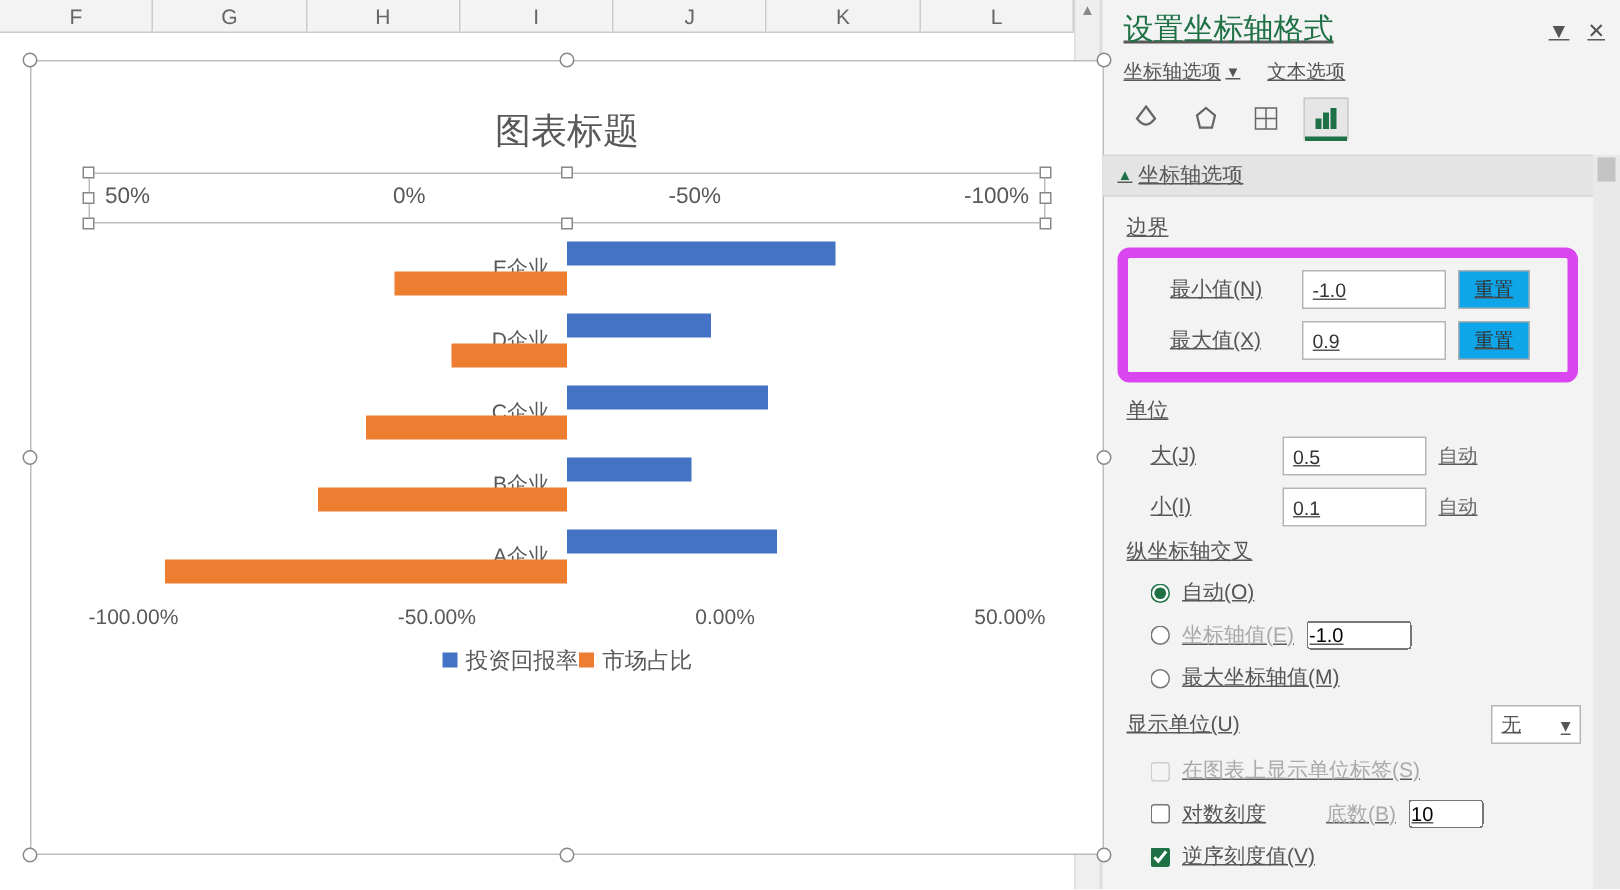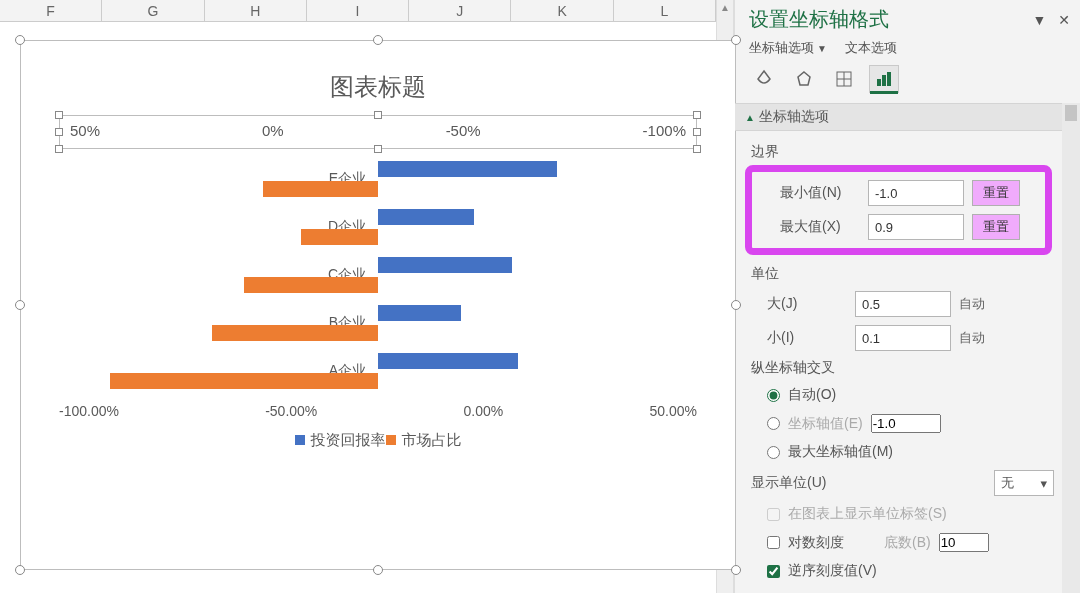--- a/index.html
+++ b/index.html
@@ -146,21 +146,21 @@
       display:flex; align-items:flex-start; justify-content:center;
     }
     .mini-scroll .up { margin-top:2px; font-size:10px; color:#888;}
 
     
     .pane {
       width: 346px;
       background: #f3f3f3;
       border-left: 1px solid #ddd;
       height: 593px;
-      display: flex; flex-direction: column;
+      display: flex; flex-direction: column; text-decoration: underline;
     }
     .pane-header {
       display:flex; align-items:center; justify-content:space-between;
       padding: 6px 10px 6px 14px;
     }
     .pane-title { color: #1e7145; font-size: 20px; }
     .pane-ctrls { display:flex; gap:12px; color:#555; font-size:14px;}
     .pane-ctrls span{cursor:pointer}
 
     .pane-tabs { display:flex; gap:18px; padding: 0 14px 6px 14px; font-size:13px;}
@@ -192,21 +192,21 @@
     .sub-lbl{ padding:4px 0 4px 8px; }
     .fr{ display:flex; align-items:center; gap:8px; padding:4px 0 4px 24px;}
     .fr .name{width:80px;}
     .fr input[type=text]{
       width:96px; height:26px;
       border:1px solid #b5b5b5; background:#fff;
       padding:0 6px; font-size:13px; color:#333;
     }
     .btn{
       height:26px; padding:0 10px;
-      border:1px solid #b0b0b0; background:#f0abfc;
+      border:1px solid #b0b0b0; background:#0ea5e9;
       font-size:13px; color:#333;
     }
     .auto{color:#666;font-size:13px;}
 
     .red-box {
       border: 7px solid #d946ef;
       border-radius: 8px;
       padding: 4px 4px;
       margin: 0 2px 6px 2px;
     }

